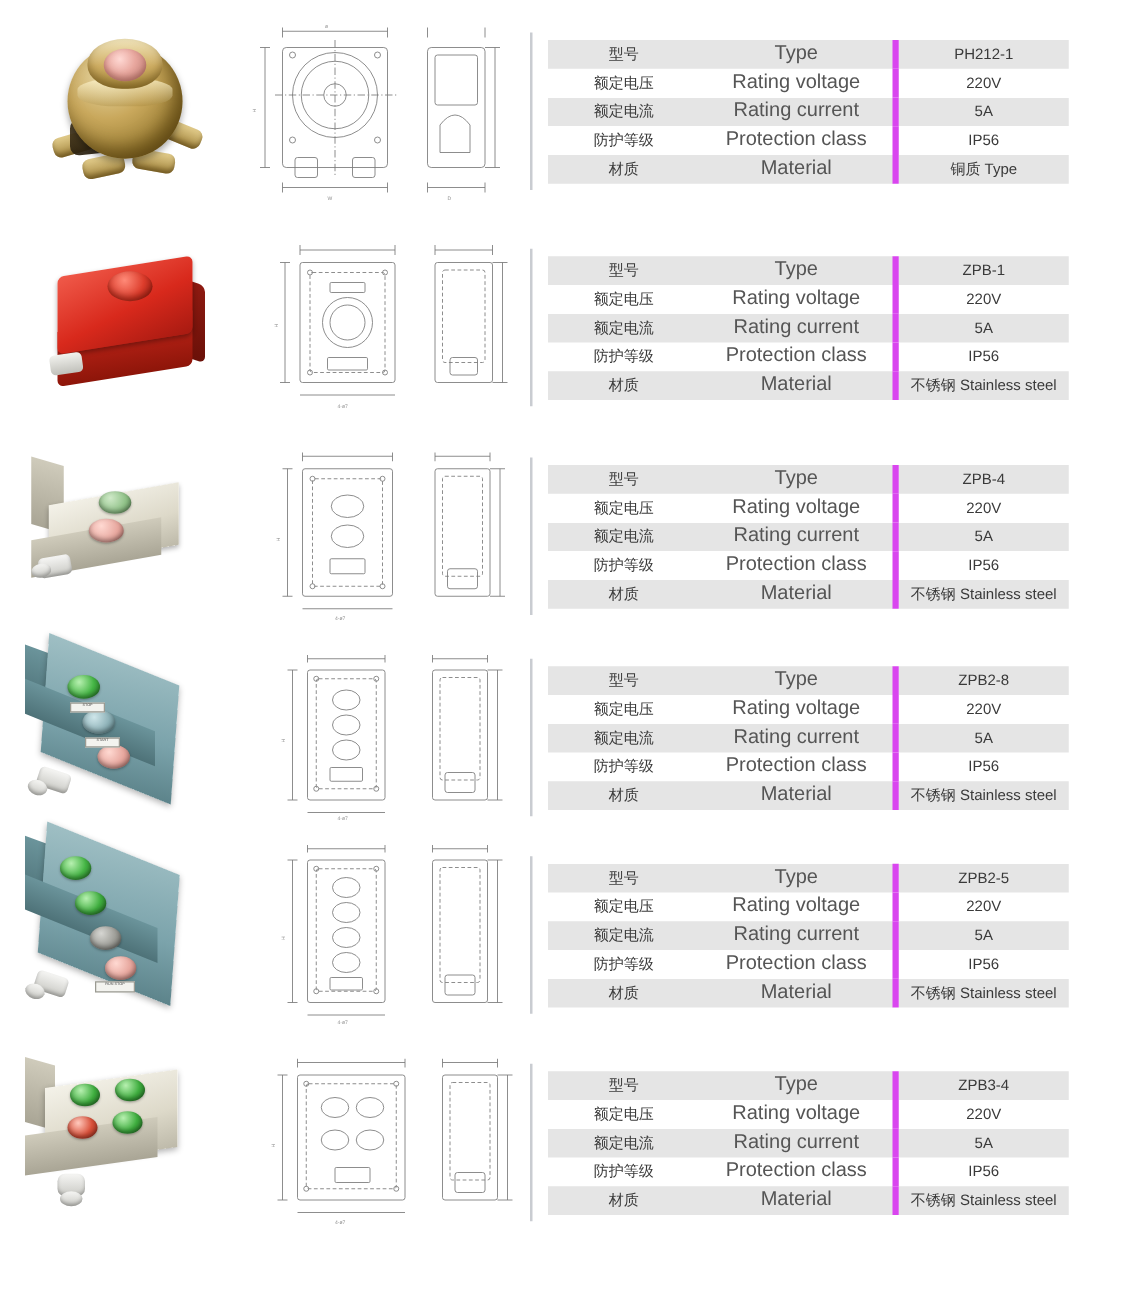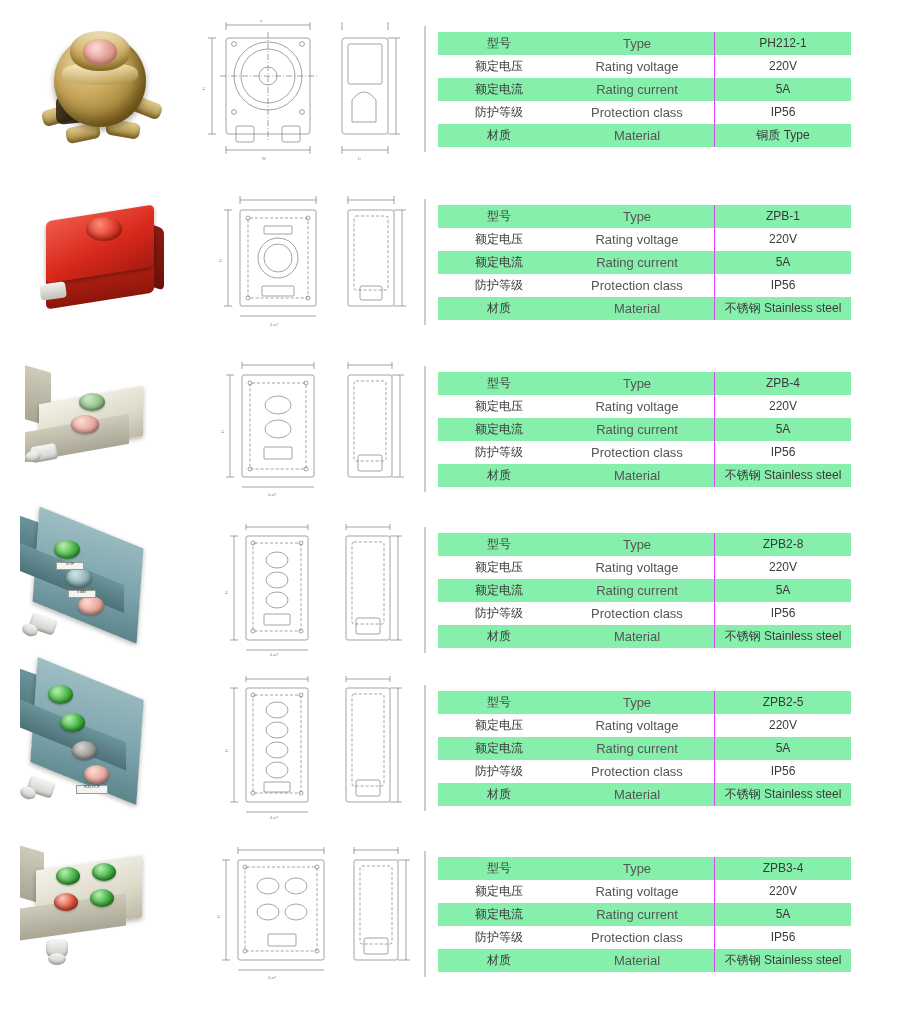--- a/index.html
+++ b/index.html
@@ -190,25 +190,25 @@
   .spec-table td {
     height: 23px;
     text-align: center;
     vertical-align: middle;
     color: #3a3a3a;
     border: none;
     padding: 0 2px;
     white-space: nowrap;
     overflow: hidden;
   }
-  .spec-table tr.odd td { background: #86efac; }
+  .spec-table tr.odd td { background: #e5e5e5; }
   .spec-table tr.even td { background: #ffffff; }
   .spec-table td.c1 { width: 118px; font-size: 12px; }
-  .spec-table td.c2 { width: 150px; font-size: 13px; color: #555; }
-  .spec-table td.c3 { width: 132px; font-size: 12px; border-left: 1px solid #d946ef; }
+  .spec-table td.c2 { width: 150px; font-size: 16px; color: #555; }
+  .spec-table td.c3 { width: 132px; font-size: 12px; border-left: 5px solid #d946ef; }
   .spec-wrap {
     position: relative;
     border-left: 2px solid #c9ccd1;
     padding-left: 0;
   }
 </style>
 </head>
 <body>
 
 <div class="page">

